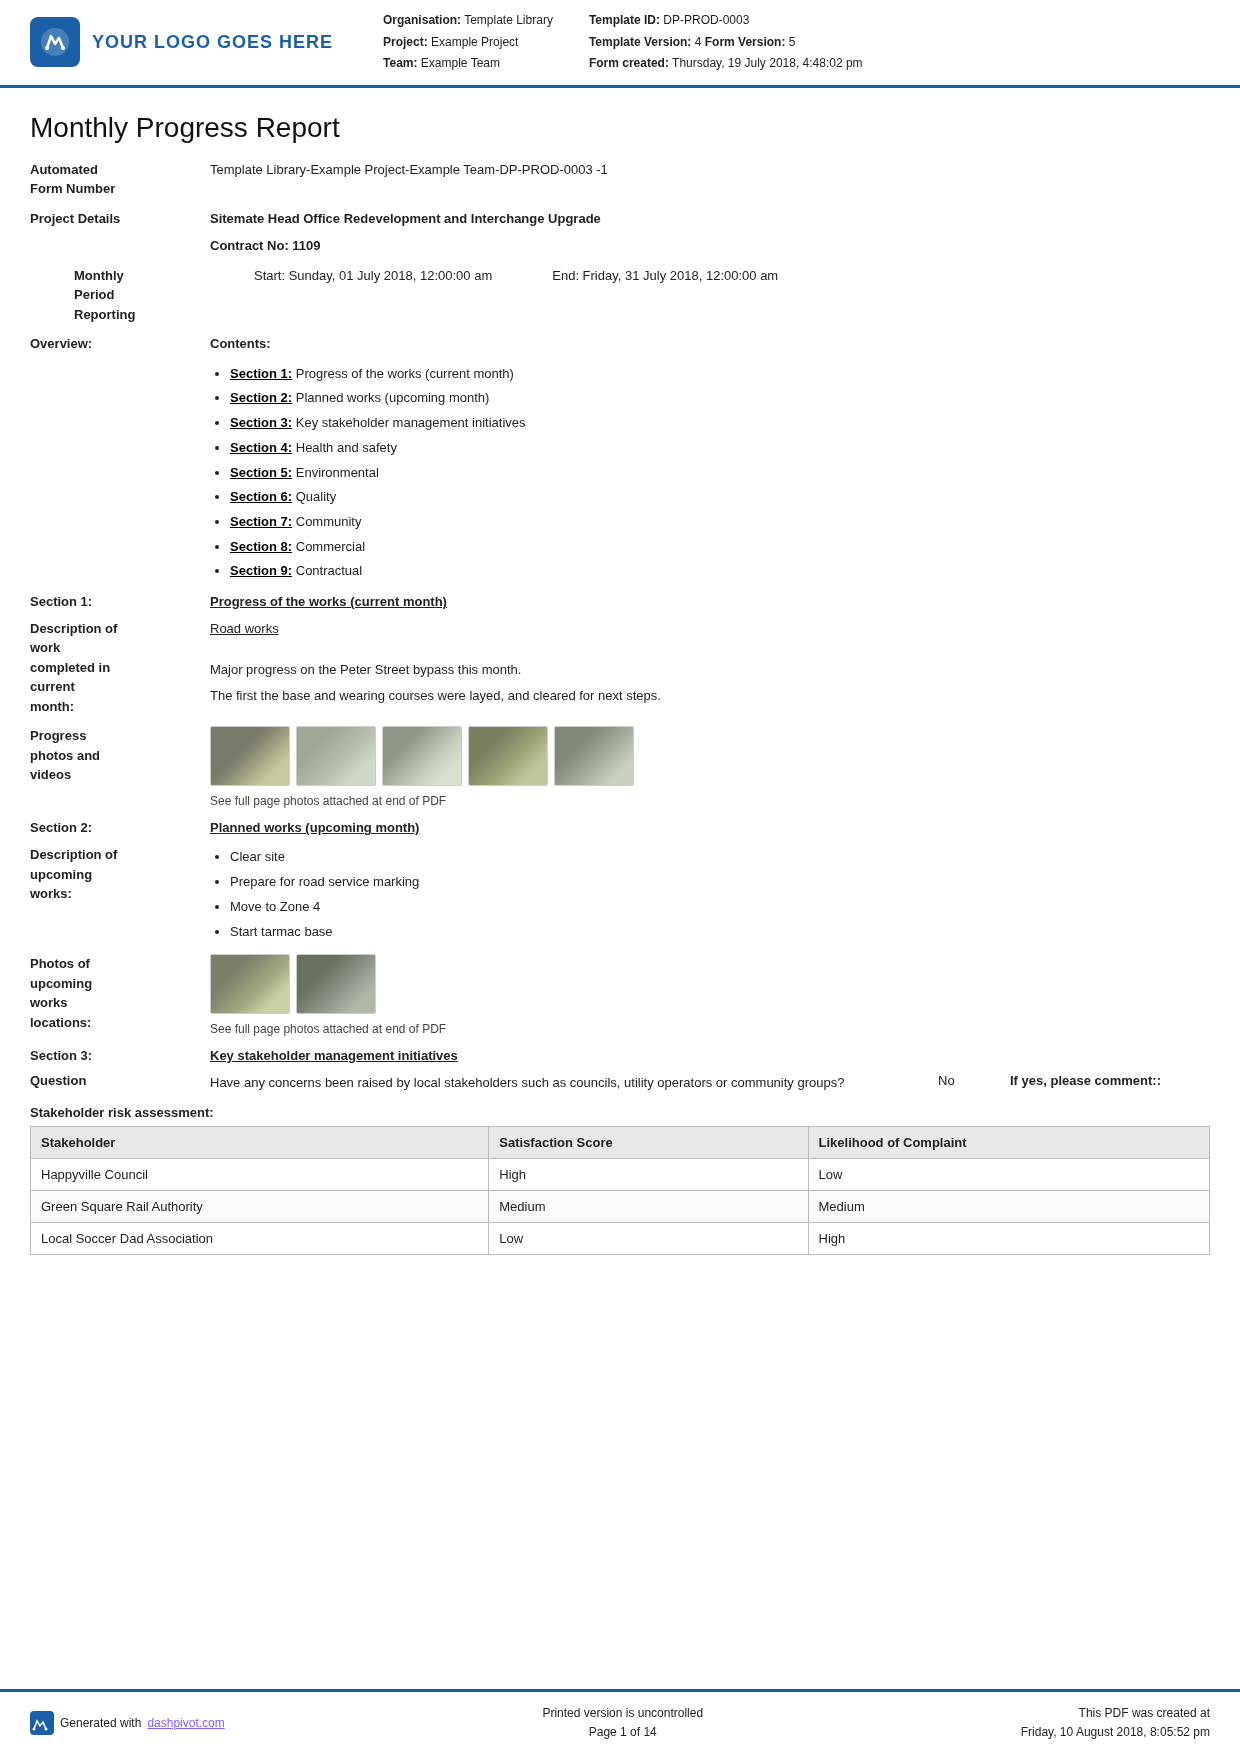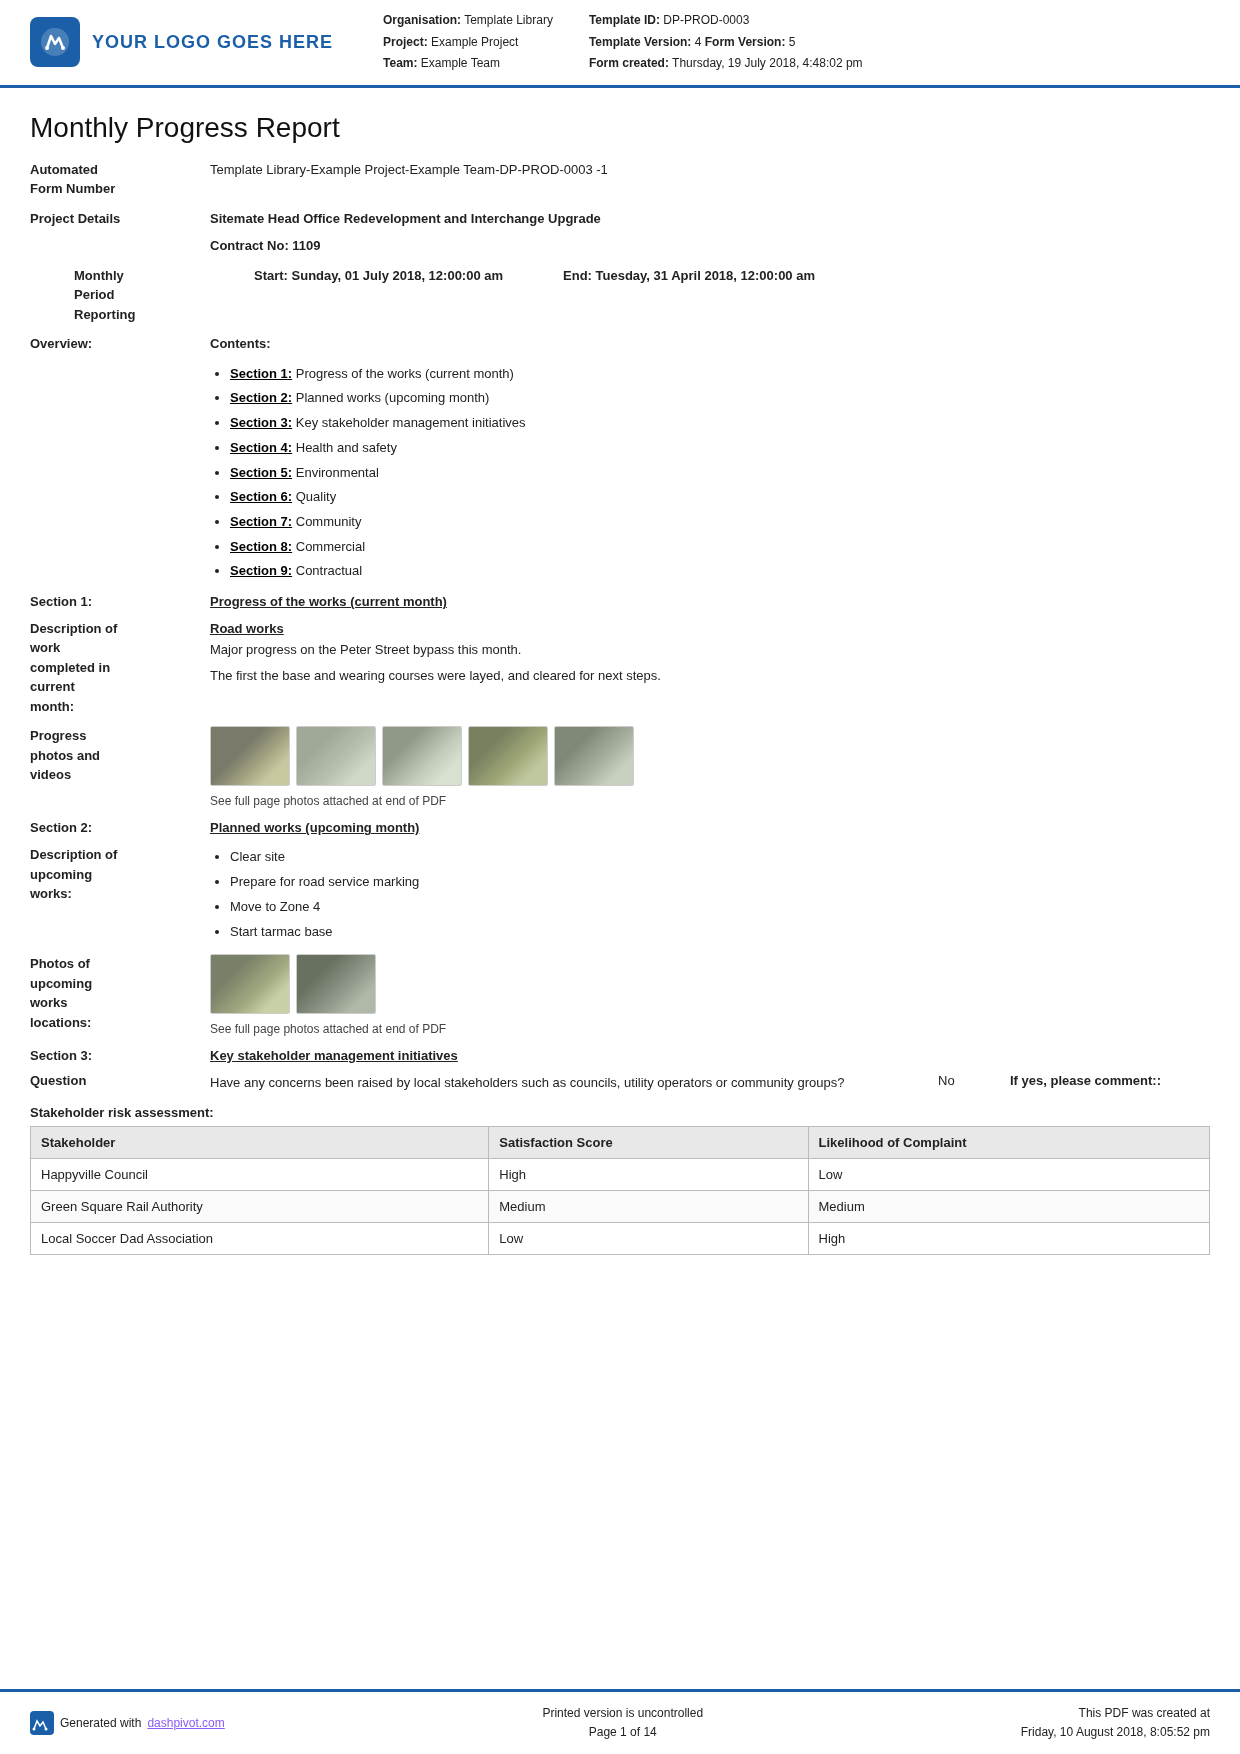--- a/index.html
+++ b/index.html
@@ -238,21 +238,20 @@
       min-width: 180px;
       font-size: 13px;
       flex-shrink: 0;
       line-height: 1.5;
     }
     .monthly-period-value {
       display: flex;
       gap: 60px;
       font-size: 13px;
       line-height: 1.5;
-      font-weight: bold;
     }
   </style>
 </head>
 <body>
 
 <div class="page">
 
   <div class="header">
     <div class="logo-area">
       <div class="logo-icon">
@@ -296,21 +295,21 @@
           <span>Contract No:</span>
           <span>1109</span>
         </div>
       </div>
     </div>
 
     <div class="monthly-period-row">
       <div class="monthly-period-label">Monthly<br>Period<br>Reporting</div>
       <div class="monthly-period-value">
         <span>Start: Sunday, 01 July 2018, 12:00:00 am</span>
-        <span>End: Tuesday, 31 April 2018, 12:00:00 am</span>
+        <span>End: Friday, 31 July 2018, 12:00:00 am</span>
       </div>
     </div>
 
     <div class="field-row">
       <div class="field-label">Overview:</div>
       <div class="field-value">
         <div style="font-weight:bold;margin-bottom:8px;">Contents:</div>
         <ul class="contents-list">
           <li><a>Section 1:</a><span> Progress of the works (current month)</span></li>
           <li><a>Section 2:</a><span> Planned works (upcoming month)</span></li>
@@ -326,21 +325,21 @@
     </div>
 
     <div class="section-header-row">
       <div class="section-label">Section 1:</div>
       <div class="section-title">Progress of the works (current month)</div>
     </div>
 
     <div class="field-row">
       <div class="field-label">Description of<br>work<br>completed in<br>current<br>month:</div>
       <div class="field-value">
-        <div style="font-weight:bold;text-decoration:underline;margin-bottom:2px;">Road works</div>
+        <div style="font-weight:normal;text-decoration:underline;margin-bottom:22px;">Road works</div>
         <div style="margin-bottom:6px;">Major progress on the Peter Street bypass this month.</div>
         <div>The first the base and wearing courses were layed, and cleared for next steps.</div>
       </div>
     </div>
 
     <div class="field-row">
       <div class="field-label">Progress<br>photos and<br>videos</div>
       <div class="field-value">
         <div class="photos-row">
           <div class="photo-thumb photo-thumb-1"></div>

